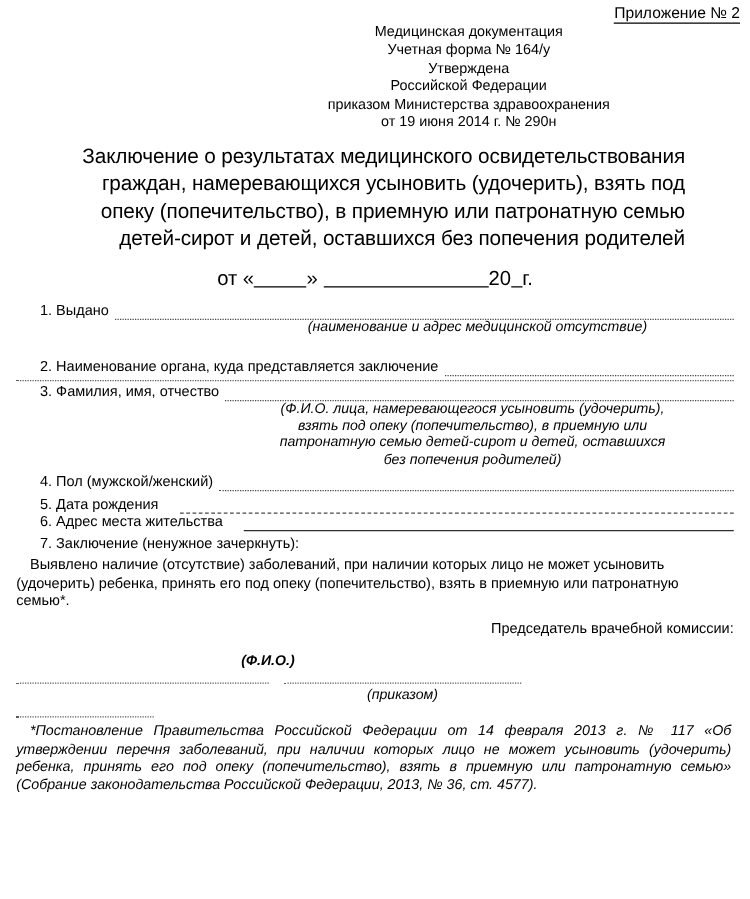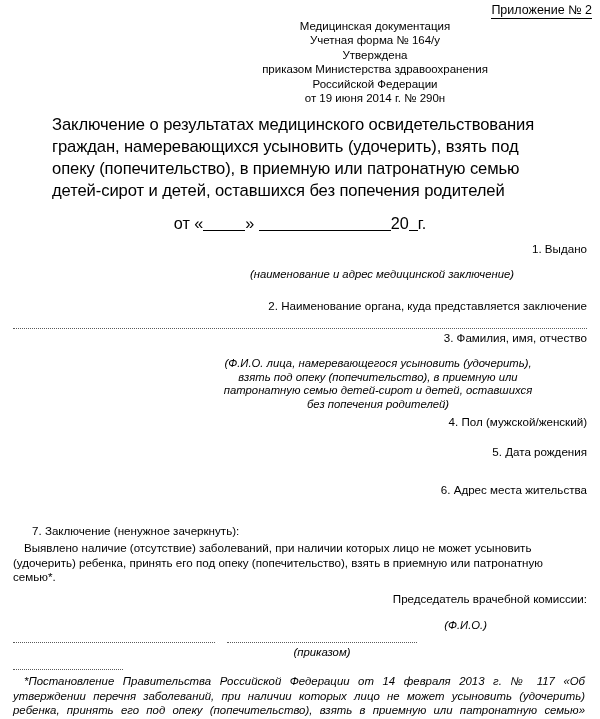--- a/index.html
+++ b/index.html
@@ -40,21 +40,21 @@
     line-height: 15px;
   }
   .hdr-line {
     display: block;
     padding-left: 150px;
   }
 
   
   .title {
     margin: 9px 52px 0 52px;
-    text-align: left;
+    text-align: right;
     font-size: 16.6px;
     line-height: 22px;
     letter-spacing: -0.1px;
   }
 
   
   .dateline {
     margin-top: 11px;
     text-align: center;
     font-size: 16.2px;
@@ -83,21 +83,20 @@
   
   .form {
     margin: 9px 13px 0 13px;
     font-size: 11.6px;
     line-height: 14px;
   }
   .row {
     display: flex;
     align-items: flex-end;
     white-space: nowrap;
-    flex-direction: column;
   }
   .row .lbl { flex: 0 0 auto; }
   .row .fill {
     flex: 1 1 auto;
     border-bottom: 1px solid #2e2e2e;
     margin-left: 5px;
     height: 11px;
   }
   .row .fill.dotty {
     border-bottom: 1px dotted #4a4a4a;
@@ -139,26 +138,27 @@
     flex-direction: column;
   }
   .sig-row .sig-lbl { flex: 0 0 auto; }
   .sig-row .sig-fill {
     flex: 1 1 auto;
     border-bottom: 1px solid #2e2e2e;
     margin-left: 6px;
     height: 11px;
   }
   .cap-fio {
-    text-align: right;
+    text-align: left;
     font-style: italic;
     font-size: 11.3px;
     margin-left: 180px;
     margin-right: 100px;
     line-height: 14px;
+    font-weight: bold;
   }
 
   .threecol {
     display: flex;
     margin-top: 10px;
   }
   .col {
     box-sizing: border-box;
   }
   .col .dline {
@@ -207,38 +207,38 @@
 
 <div id="page">
 
   <div class="header">
     <div class="appendix-wrap">
       <span class="appendix">Приложение № 2</span>
     </div>
     <span class="hdr-line">Медицинская документация</span>
     <span class="hdr-line">Учетная форма № 164/у</span>
     <span class="hdr-line">Утверждена</span>
+    <span class="hdr-line">Российской Федерации</span>
     <span class="hdr-line">приказом Министерства здравоохранения</span>
-    <span class="hdr-line">Российской Федерации</span>
     <span class="hdr-line">от 19 июня 2014 г. № 290н</span>
   </div>
 
   <div class="title">Заключение о результатах медицинского освидетельствования граждан, намеревающихся усыновить (удочерить), взять под опеку (попечительство), в приемную или патронатную семью детей-сирот и детей, оставшихся без попечения родителей</div>
 
   <div class="dateline">
     <span>от «</span><span class="blank-sm"></span><span>»</span>&nbsp;<span class="blank-lg"></span><span>20</span><span class="blank-xs"></span><span>г.</span>
   </div>
 
   <div class="form">
 
     <div class="row indent">
       <span class="lbl">1. Выдано</span>
       <span class="fill dotty"></span>
     </div>
-    <div class="caption rightish">(наименование и адрес медицинской заключение)</div>
+    <div class="caption rightish">(наименование и адрес медицинской отсутствие)</div>
 
     <div class="row indent" style="margin-top:17px;">
       <span class="lbl">2. Наименование органа, куда представляется заключение</span>
       <span class="fill dotty"></span>
     </div>
 
     <div class="rule-full"></div>
 
     <div class="row indent">
       <span class="lbl">3. Фамилия, имя, отчество</span>

